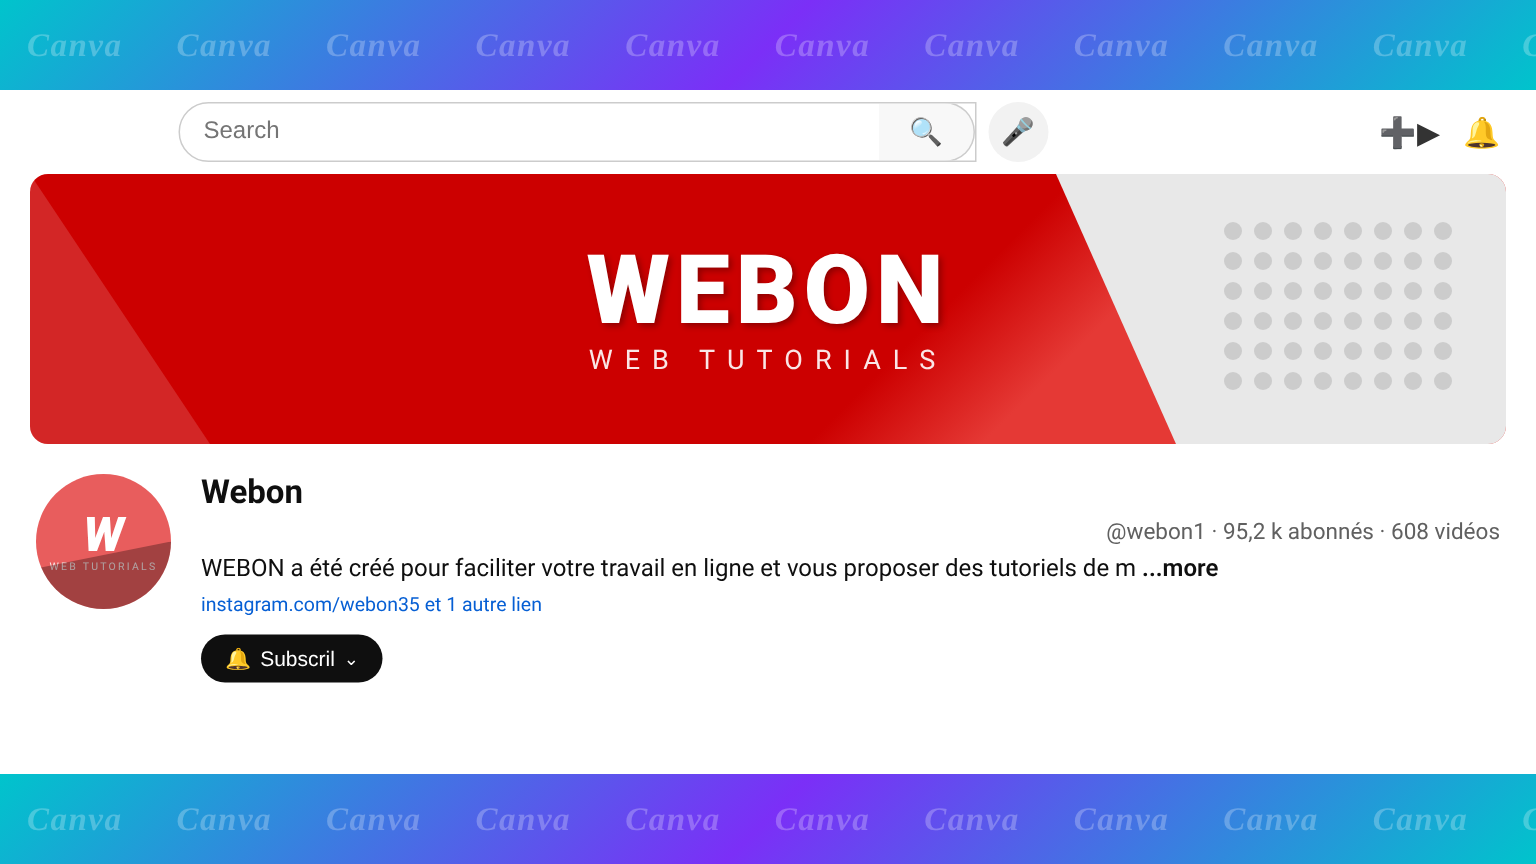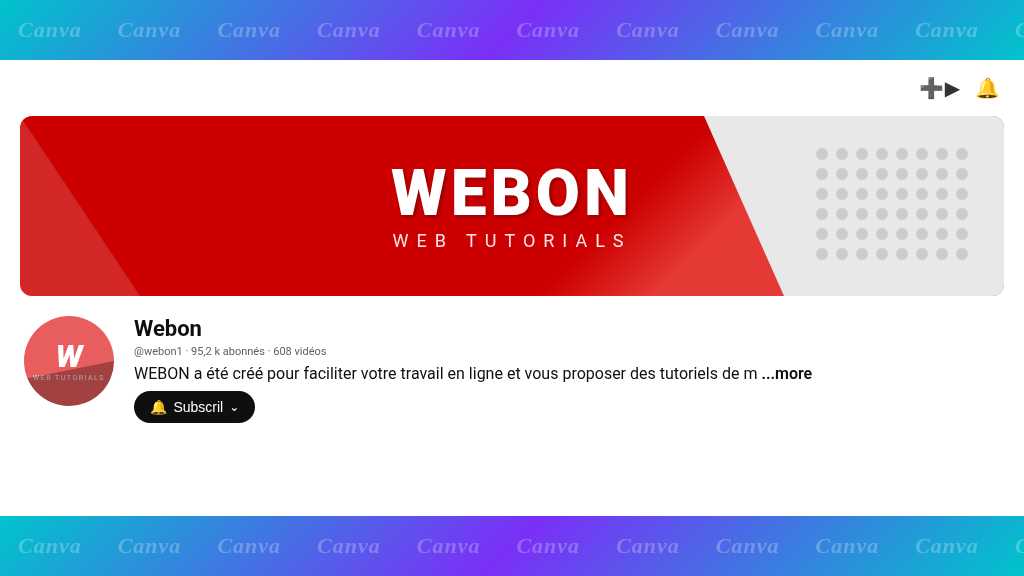--- a/index.html
+++ b/index.html
@@ -288,23 +288,24 @@
     }
 
     .channel-name {
       font-size: 22px;
       font-weight: 700;
       color: #0f0f0f;
       margin-bottom: 4px;
     }
 
     .channel-meta {
-      font-size: 11px;
+      font-size: 15px;
       color: #606060;
       margin-bottom: 6px;
+      text-align: right;
     }
 
     .channel-desc {
       font-size: 16px;
       color: #0f0f0f;
       margin-bottom: 8px;
     }
 
     .channel-desc .more-link {
       color: #0f0f0f;
@@ -352,20 +353,31 @@
     <span class="canva-word">Canva</span>
     <span class="canva-word">Canva</span>
     <span class="canva-word">Canva</span>
     <span class="canva-word">Can</span>
   </div>
 </div>
 
 <div class="main-content">
 
   <div class="yt-header">
+    <div class="search-container">
+      <div class="search-bar">
+        <input class="search-input" type="text" placeholder="Search" style="">
+        <button class="search-btn">
+          <span>🔍</span>
+        </button>
+      </div>
+      <button class="mic-btn">
+        <span>🎤</span>
+      </button>
+    </div>
     <div class="header-right">
       <button class="icon-btn">
         <span>➕▶</span>
       </button>
       <button class="icon-btn">
         <span>🔔</span>
       </button>
     </div>
   </div>
 
@@ -445,20 +457,21 @@
         <span>@webon1</span>
         <span> · </span>
         <span>95,2 k abonnés</span>
         <span> · </span>
         <span>608 vidéos</span>
       </div>
       <div class="channel-desc">
         <span>WEBON a été créé pour faciliter votre travail en ligne et vous proposer des tutoriels de m</span>
         <span class="more-link">...more</span>
       </div>
+      <div class="channel-link">instagram.com/webon35 et 1 autre lien</div>
       <button class="subscribe-btn">
         <span>🔔</span>
         <span>Subscril</span>
         <span class="subscribe-chevron">⌄</span>
       </button>
     </div>
   </div>
 
 </div>
 

